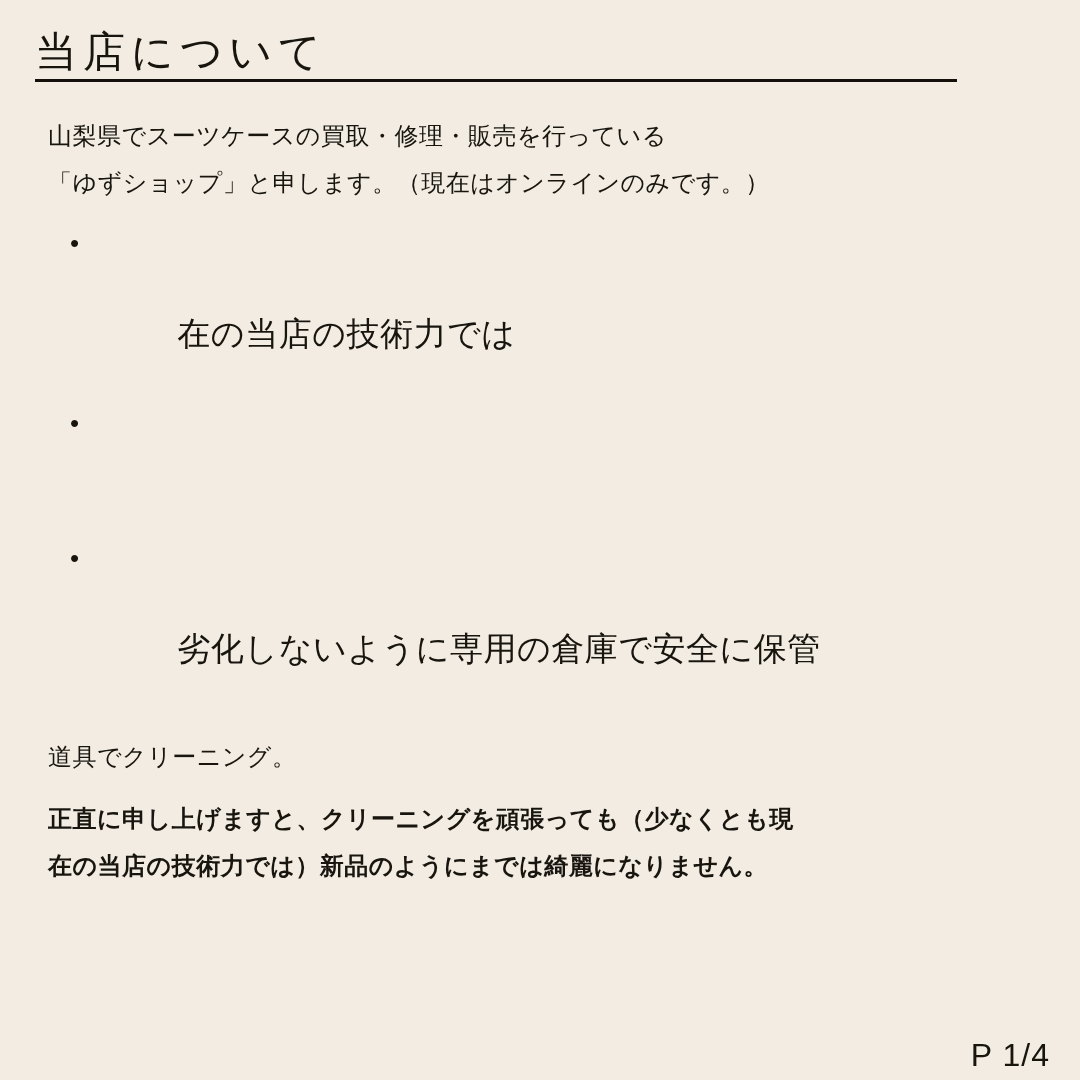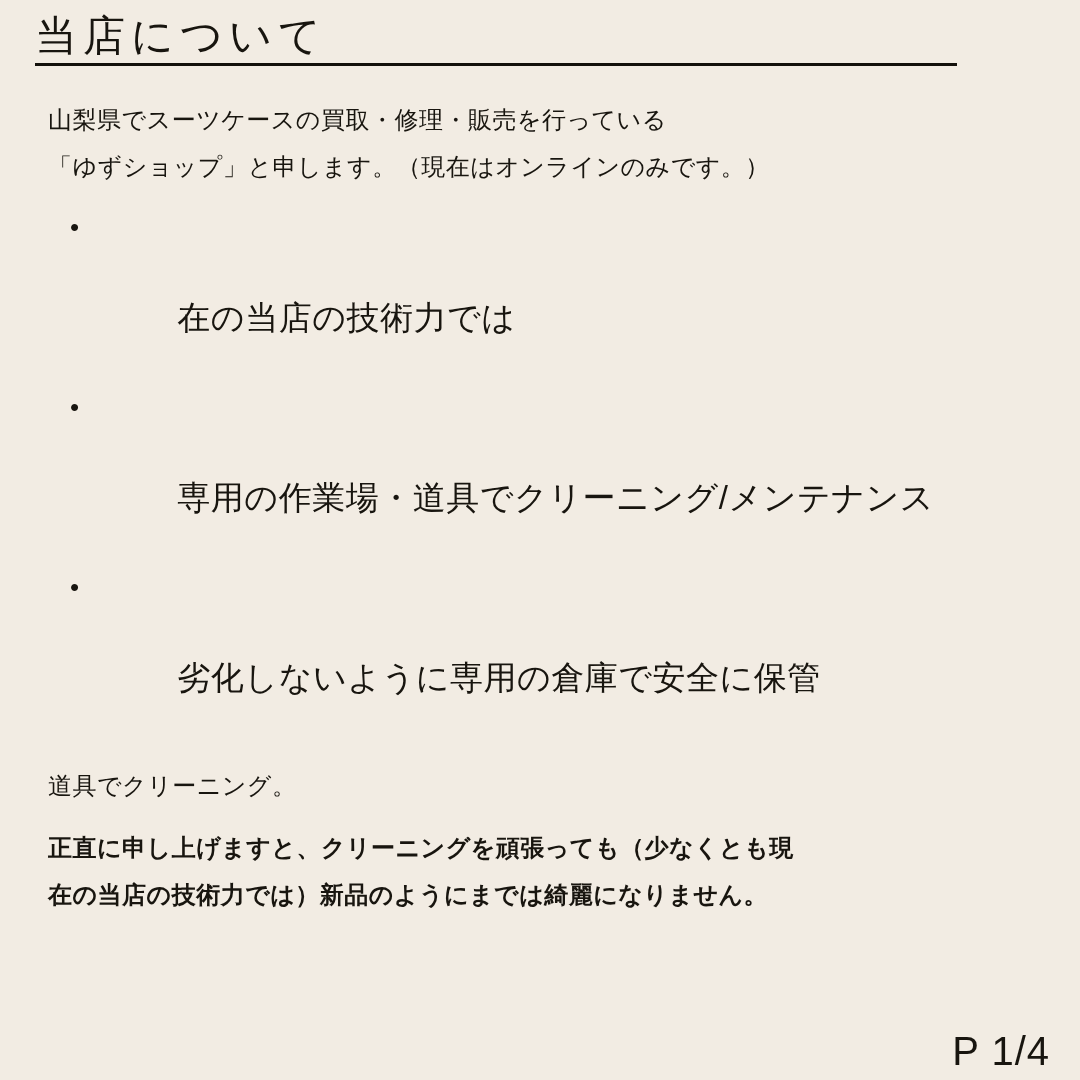--- a/index.html
+++ b/index.html
@@ -12,21 +12,21 @@
   }
   .canvas {
     position: relative;
     width: 1080px;
     height: 1080px;
     background: var(--bg, #f2ece3);
   }
   
   .header {
     margin: 0 123px 0 35px;
-    padding-top: 12px;
+    padding-top: 28px;
     border-bottom: 3px solid var(--line, #14110c);
   }
   .page-title {
     font-size: 42px;
     font-weight: 400;
     letter-spacing: 6px;
     line-height: 1.12;
     padding-bottom: 4px;
     white-space: pre;
   }
@@ -62,21 +62,21 @@
     left: 22px;
     top: 0;
     font-size: 26px;
     line-height: 45px;
   }
   
   .page-indicator {
     position: absolute;
     right: 30px;
     bottom: 6px;
-    font-size: 40px;
+    font-size: 32px;
     font-weight: 400;
     letter-spacing: 1px;
     white-space: pre;
   }
 </style>
 </head>
 <body>
 
 <div class="canvas">
 
@@ -90,21 +90,20 @@
 「ゆずショップ」と申します。（現在はオンラインのみです。）</p>
 
 
     <ul class="bullet-list">
       <li>
         <span class="bullet-marker">•</span>
         <span>在の当店の技術力では</span>
       </li>
       <li>
         <span class="bullet-marker">•</span>
-        <span>専用の作業場・道具でクリーニング/メンテナンス</span>
       </li>
       <li>
         <span class="bullet-marker">•</span>
         <span>劣化しないように専用の倉庫で安全に保管</span>
       </li>
     </ul>
 
     <p class="para">道具でクリーニング。</p>
 
 

